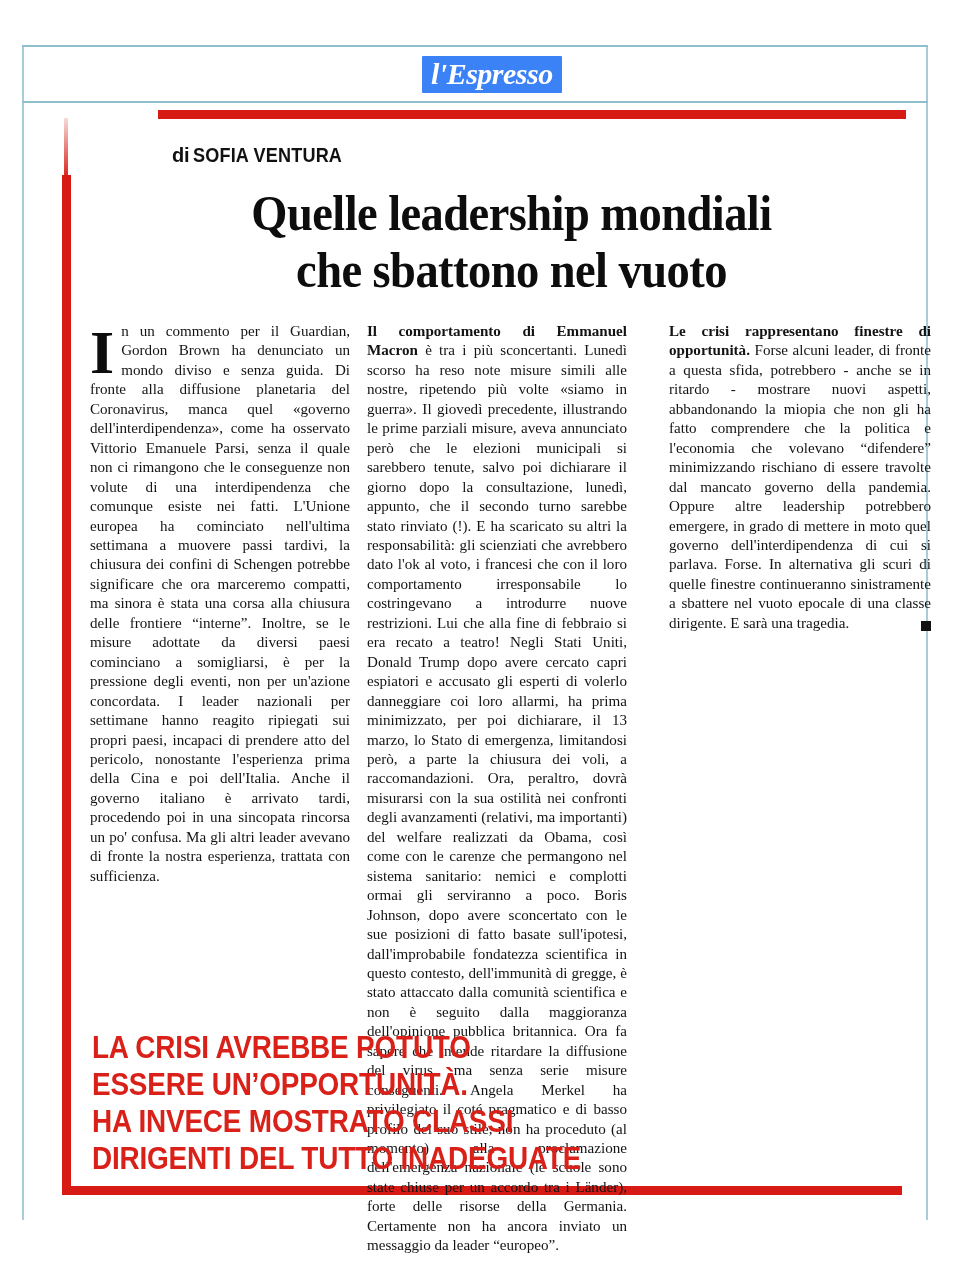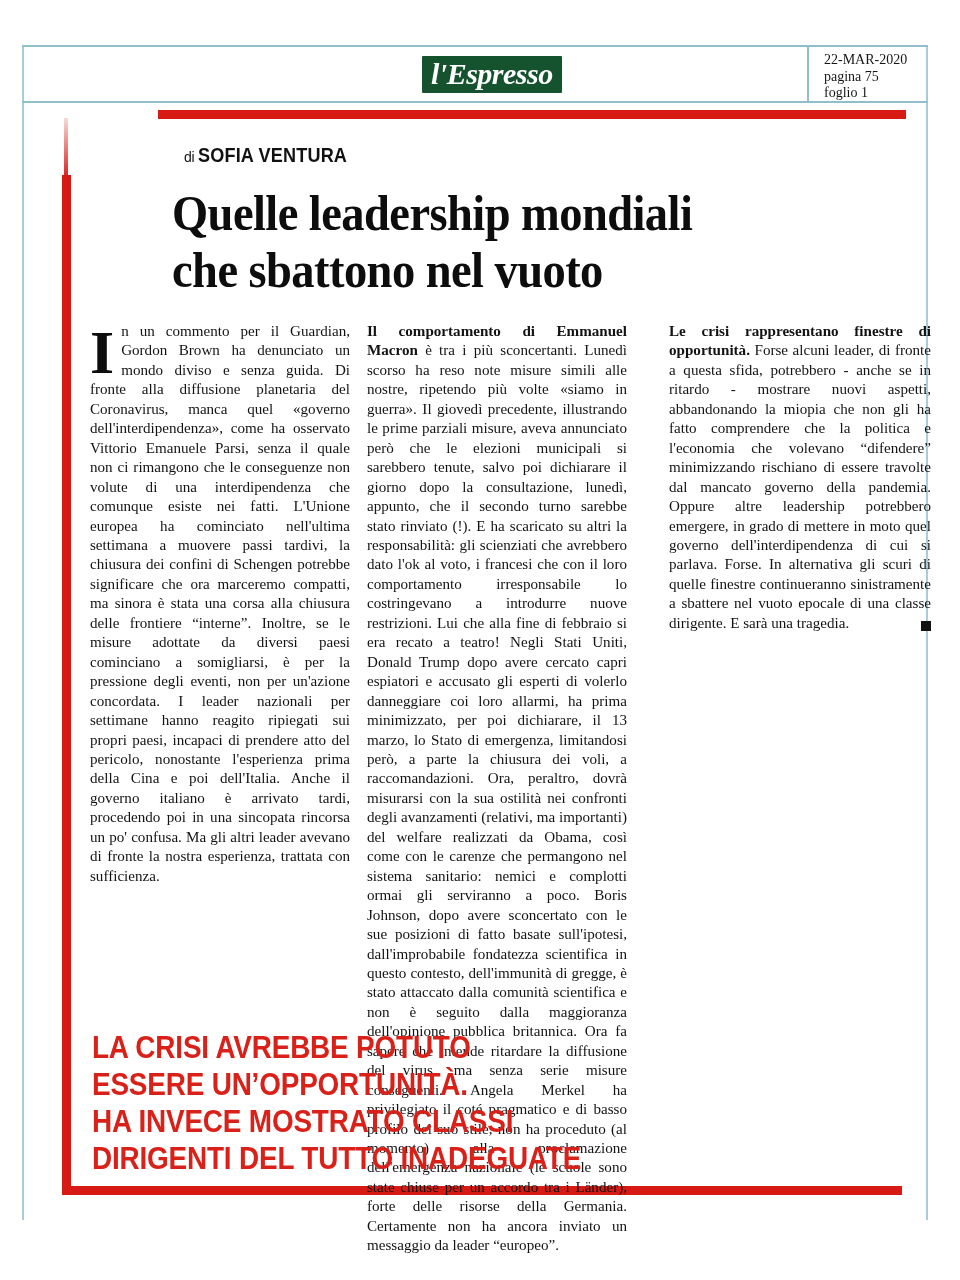--- a/index.html
+++ b/index.html
@@ -36,21 +36,21 @@
     width: 906px;
     height: 58px;
     border-top: 2px solid #8fbfcc;
     border-bottom: 2px solid #8fbfcc;
     box-sizing: border-box;
   }
   #logo-box {
     position: absolute;
     left: 400px;
     top: 9px;
-    background: #14532d;
+    background: #3b82f6;
     padding: 3px 9px 4px 9px;
     border-radius: 1px;
   }
   #logo-box .logo-text {
     font-family: "Liberation Serif", serif;
     font-weight: bold;
     font-style: italic;
     font-size: 30px;
     line-height: 30px;
     color: #ffffff;
@@ -111,40 +111,40 @@
 
   
   #byline {
     position: absolute;
     left: 172px;
     top: 143px;
     color: #111111;
   }
   #byline .di {
     font-family: "Liberation Sans", sans-serif;
-    font-size: 14px;
-    font-weight: normal;
+    font-size: 20px;
+    font-weight: bold;
     letter-spacing: -0.3px;
-    margin-left: 12px;
   }
   #byline .author {
     font-family: "Liberation Sans", sans-serif;
     font-size: 21px;
     font-weight: bold;
     letter-spacing: 0.2px;
     transform: scaleX(0.86);
     transform-origin: left center;
     display: inline-block;
   }
 
   #headline {
     position: absolute;
     left: 172px;
     top: 185px;
     width: 730px;
+    text-align: center;
   }
   #headline .hl {
     font-family: "Liberation Serif", serif;
     font-weight: bold;
     font-size: 50px;
     line-height: 57px;
     color: #0d0d0d;
     letter-spacing: -0.6px;
     transform: scaleX(0.93);
     transform-origin: left top;
@@ -212,25 +212,20 @@
 </style>
 </head>
 <body>
 
 <div id="page-frame"></div>
 
 <div id="masthead">
   <div id="logo-box">
     <span class="logo-text">l'Espresso</span>
   </div>
-  <div id="meta-box">
-    <div>22-MAR-2020</div>
-    <div>pagina 75</div>
-    <div>foglio  1</div>
-  </div>
 </div>
 
 <div id="rule-top"></div>
 <div id="rule-left-fade"></div>
 <div id="rule-left"></div>
 <div id="rule-bottom"></div>
 
 <div id="byline">
   <span class="di">di</span>
   <span class="author">SOFIA VENTURA</span>

